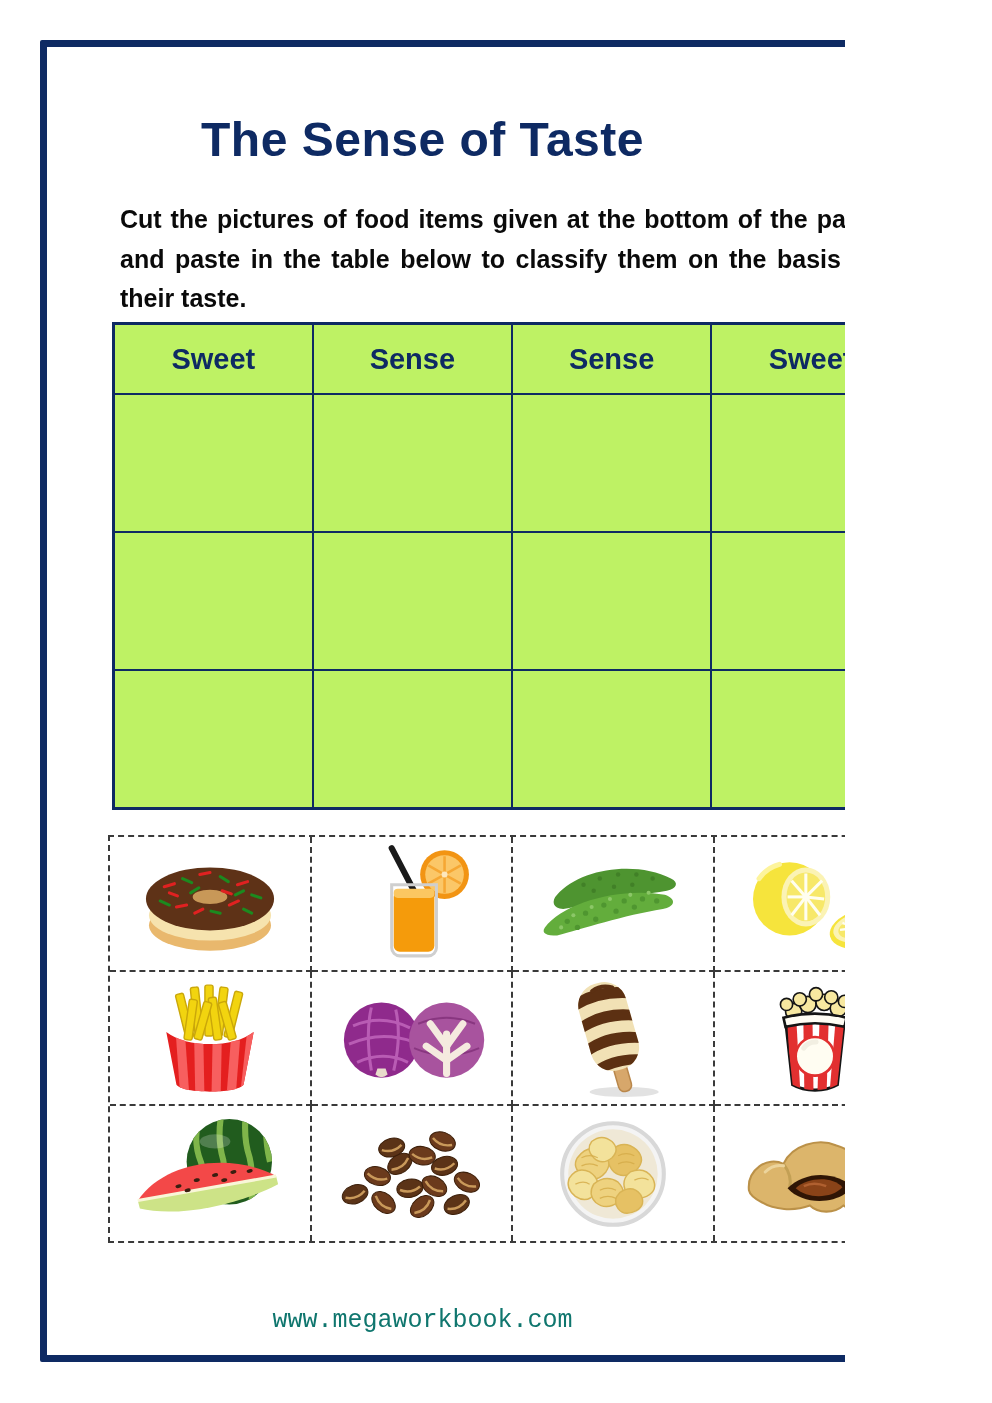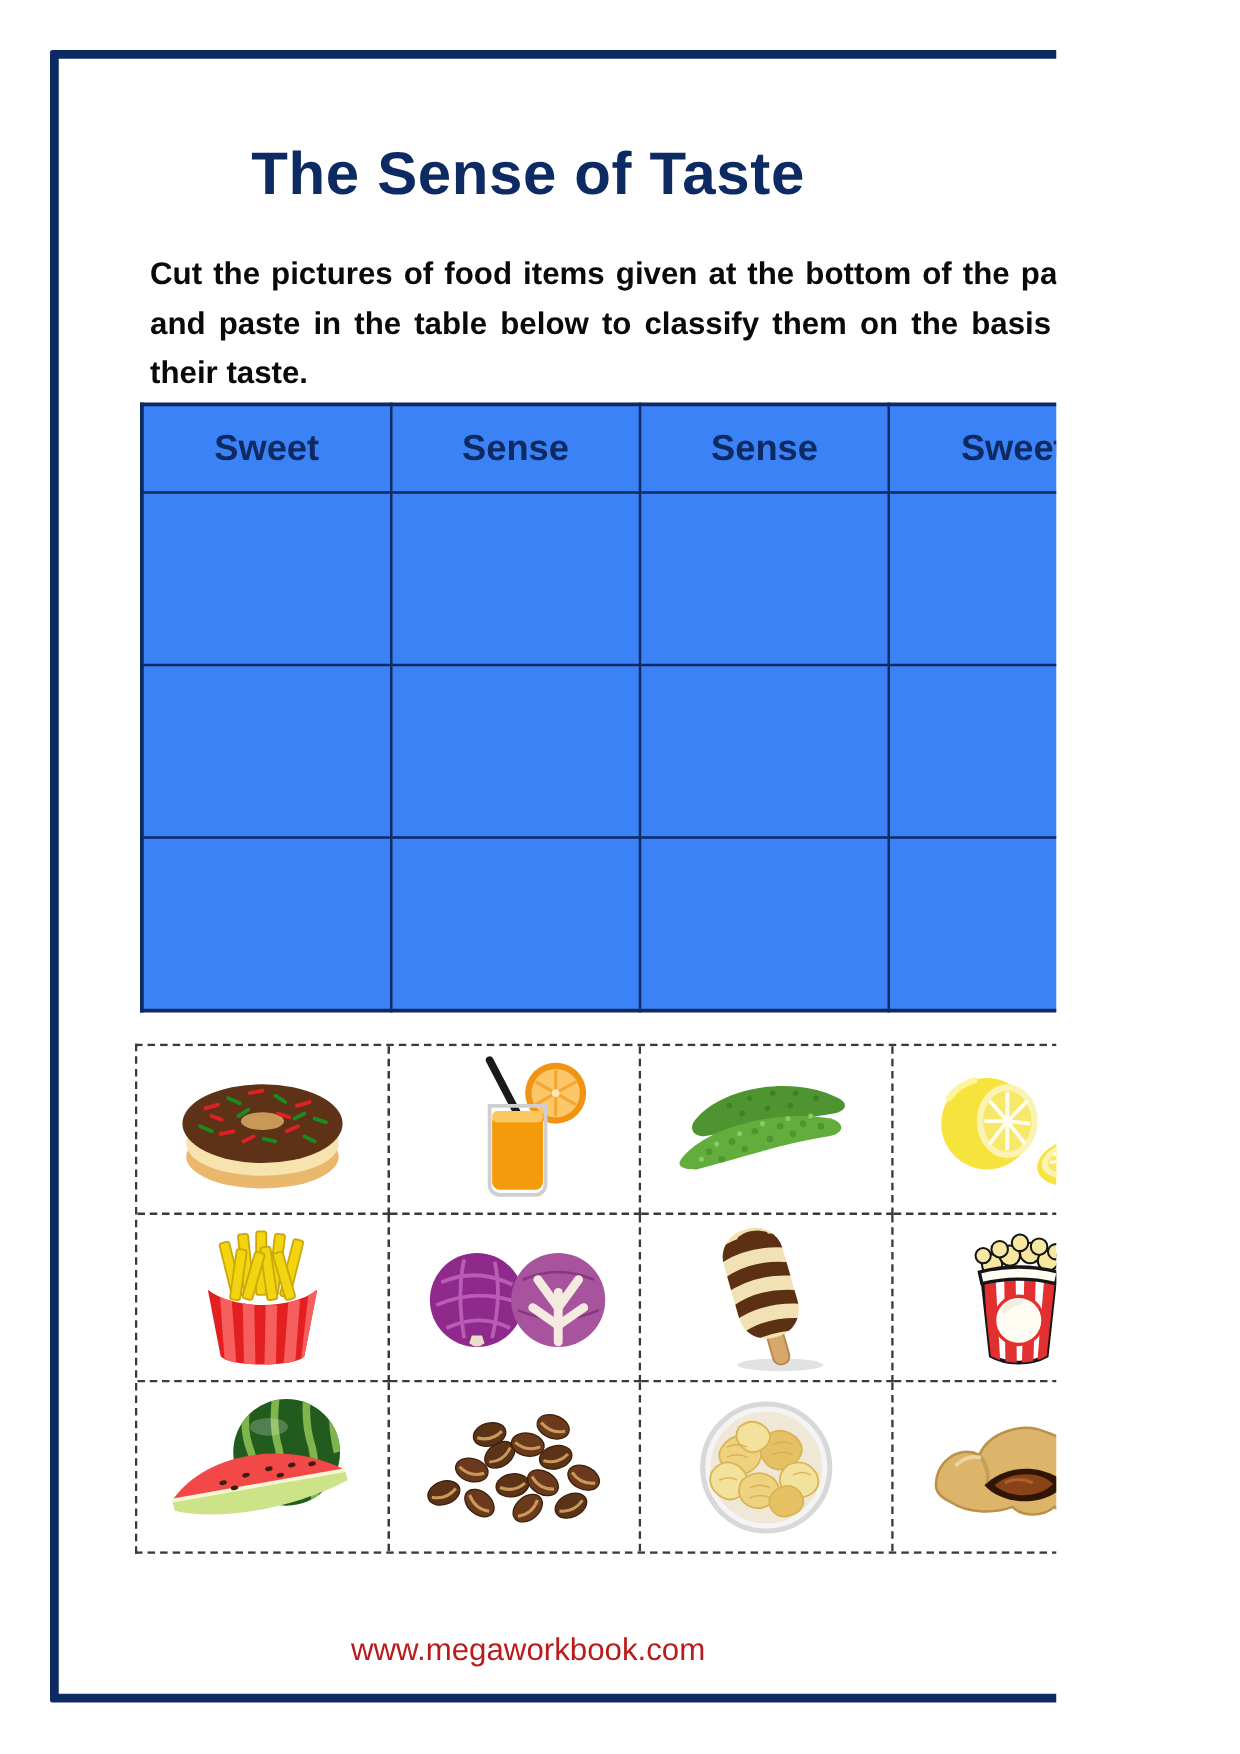--- a/index.html
+++ b/index.html
@@ -42,21 +42,21 @@
   table.taste{
     position:absolute;
     left:112px;top:322px;
     width:800px;
     border-collapse:collapse;
     table-layout:fixed;
     border:3px solid #0e2a63;
   }
   table.taste th, table.taste td{
     border:2px solid #0e2a63;
-    background:#3b82f6;
+    background:#bef264;
   }
   table.taste th{
     height:66px;
     font-size:29px;
     font-weight:700;
     color:#0e2a63;
     text-align:center;
   }
   table.taste td{height:134px;}
   .foodgrid{
@@ -80,21 +80,22 @@
     overflow:hidden;
   }
   .fg-cell:nth-child(4n){border-right:none;}
   .fg-cell:nth-child(n+9){border-bottom:none;}
   .fg-cell svg{display:block;}
   .footer{
     position:absolute;
     left:0;top:1306px;width:100%;
     text-align:center;
     font-size:25px;
-    color:#b91c1c;
+    color:#0f766e;
+    font-family:Liberation Mono, monospace;
   }
 </style>
 </head>
 <body>
 
 <div class="page">
 
   <div class="frame"></div>
 
   <h1 class="title">The Sense of Taste</h1>

